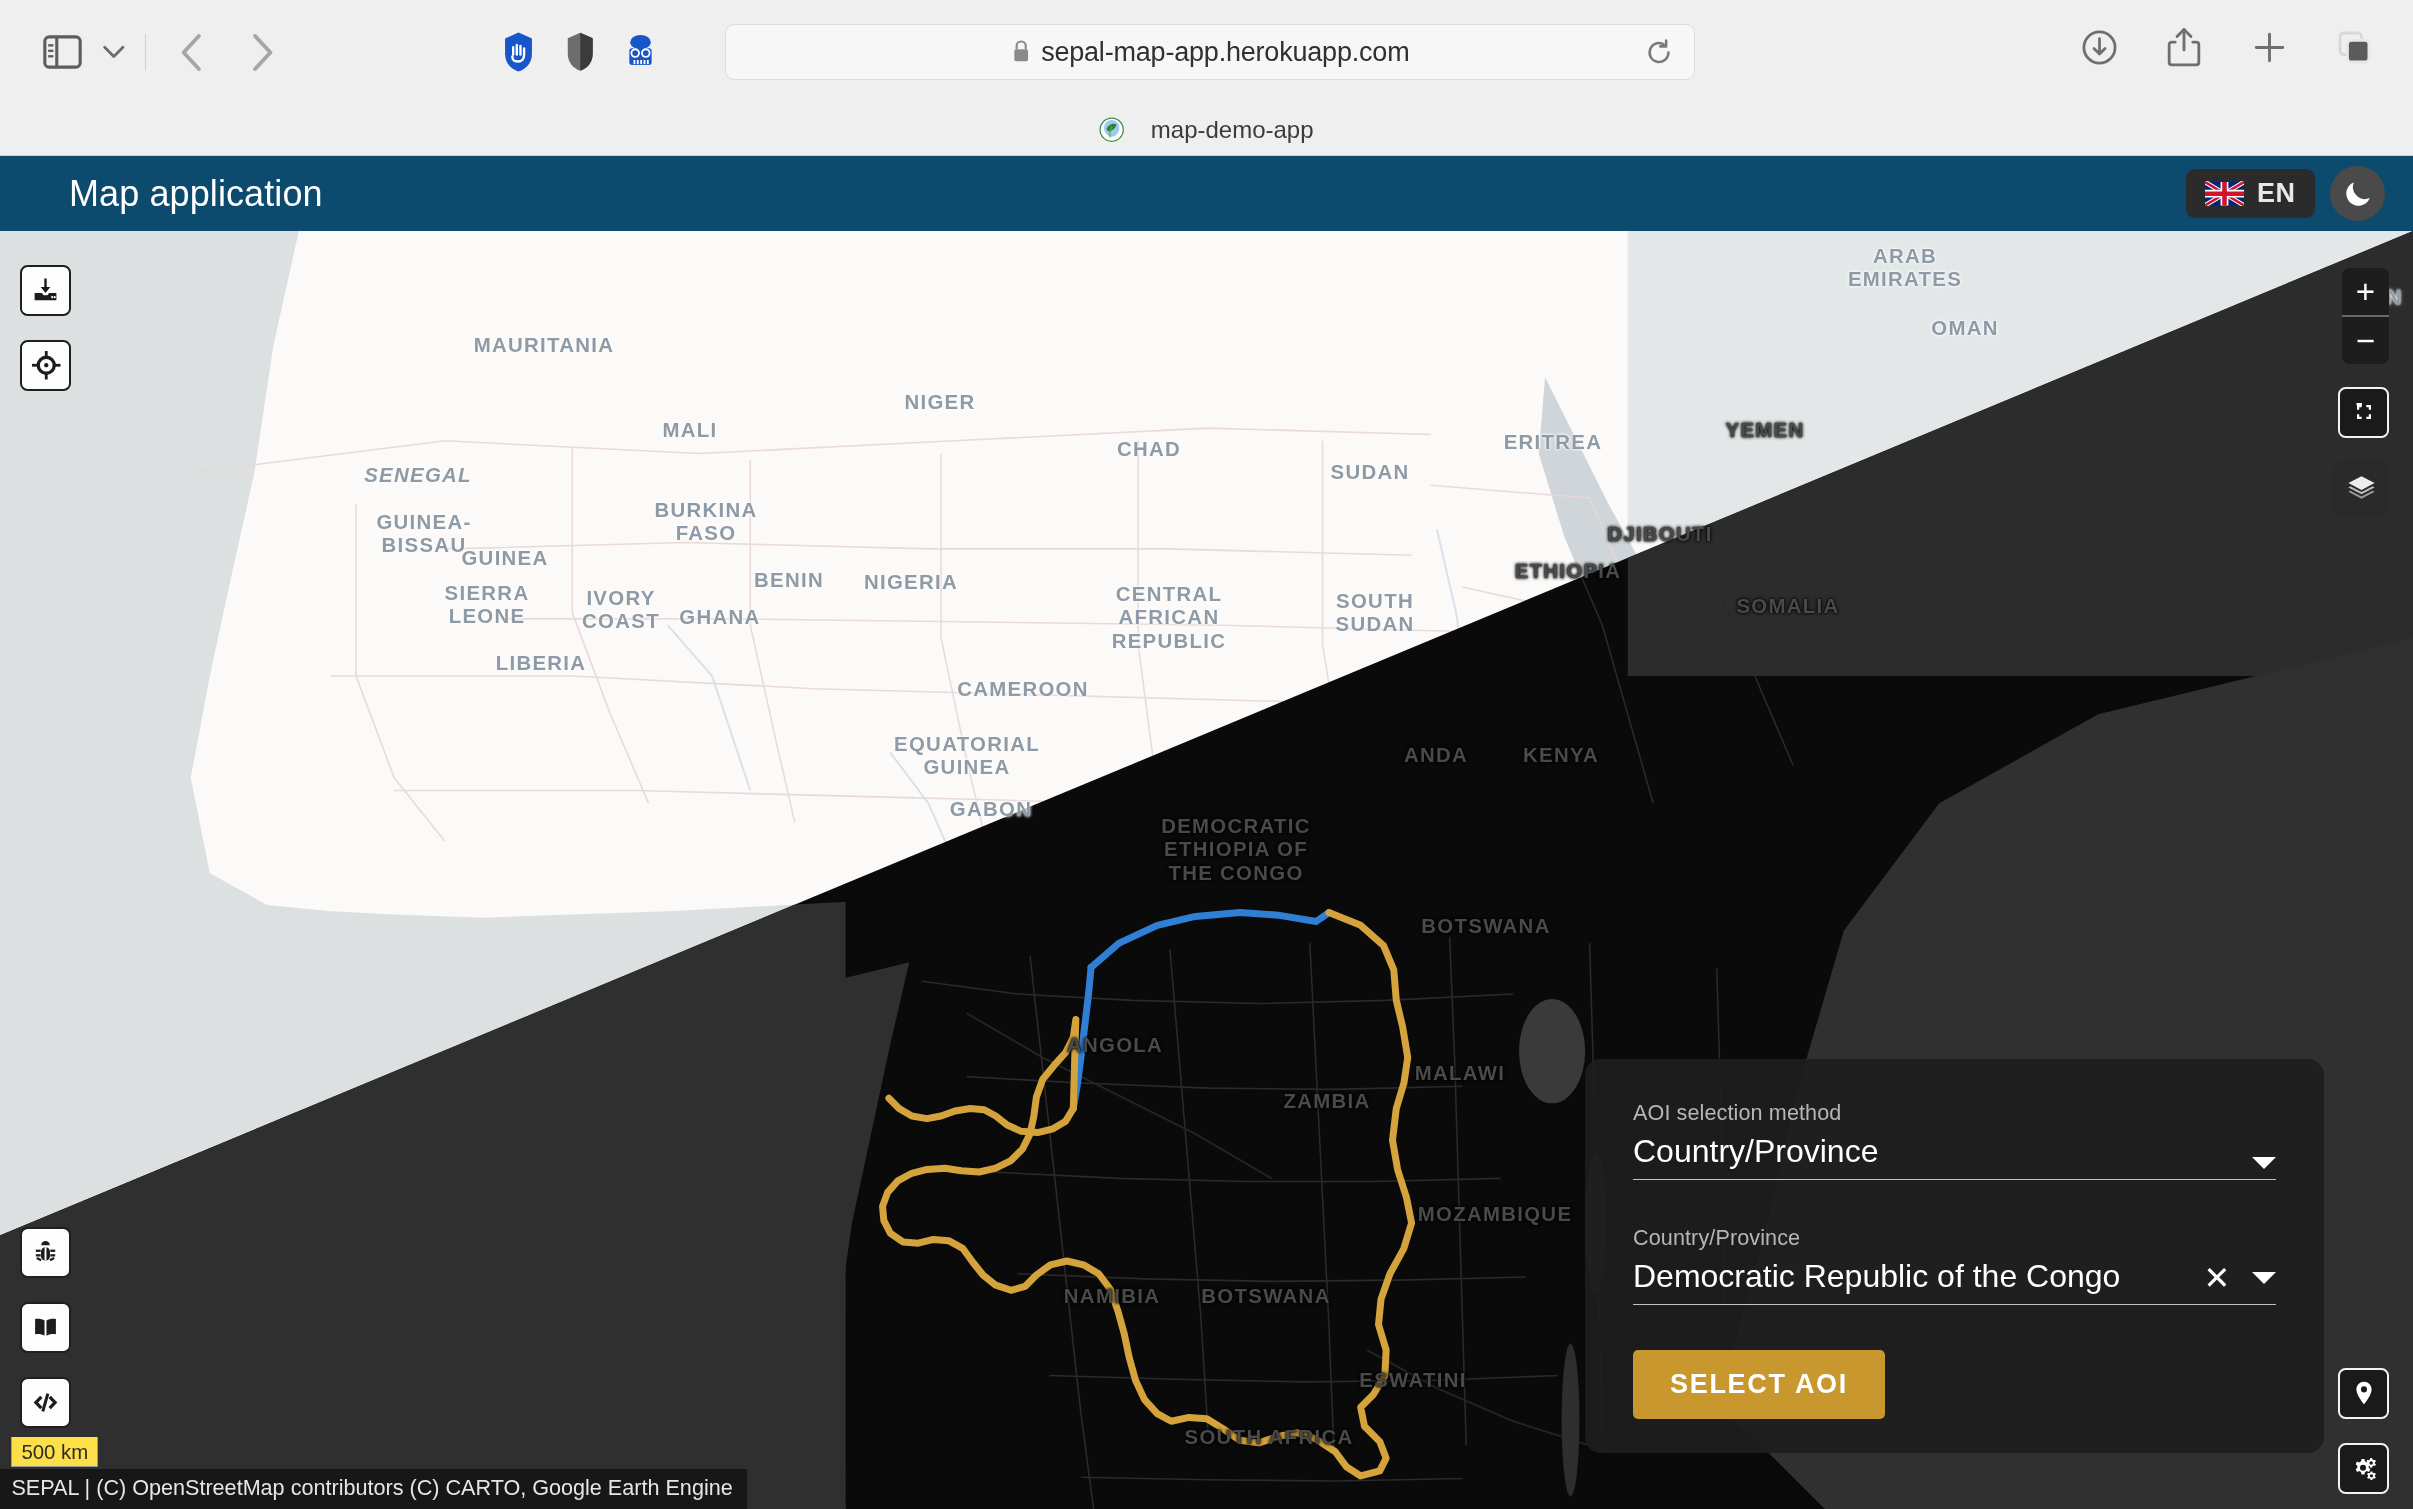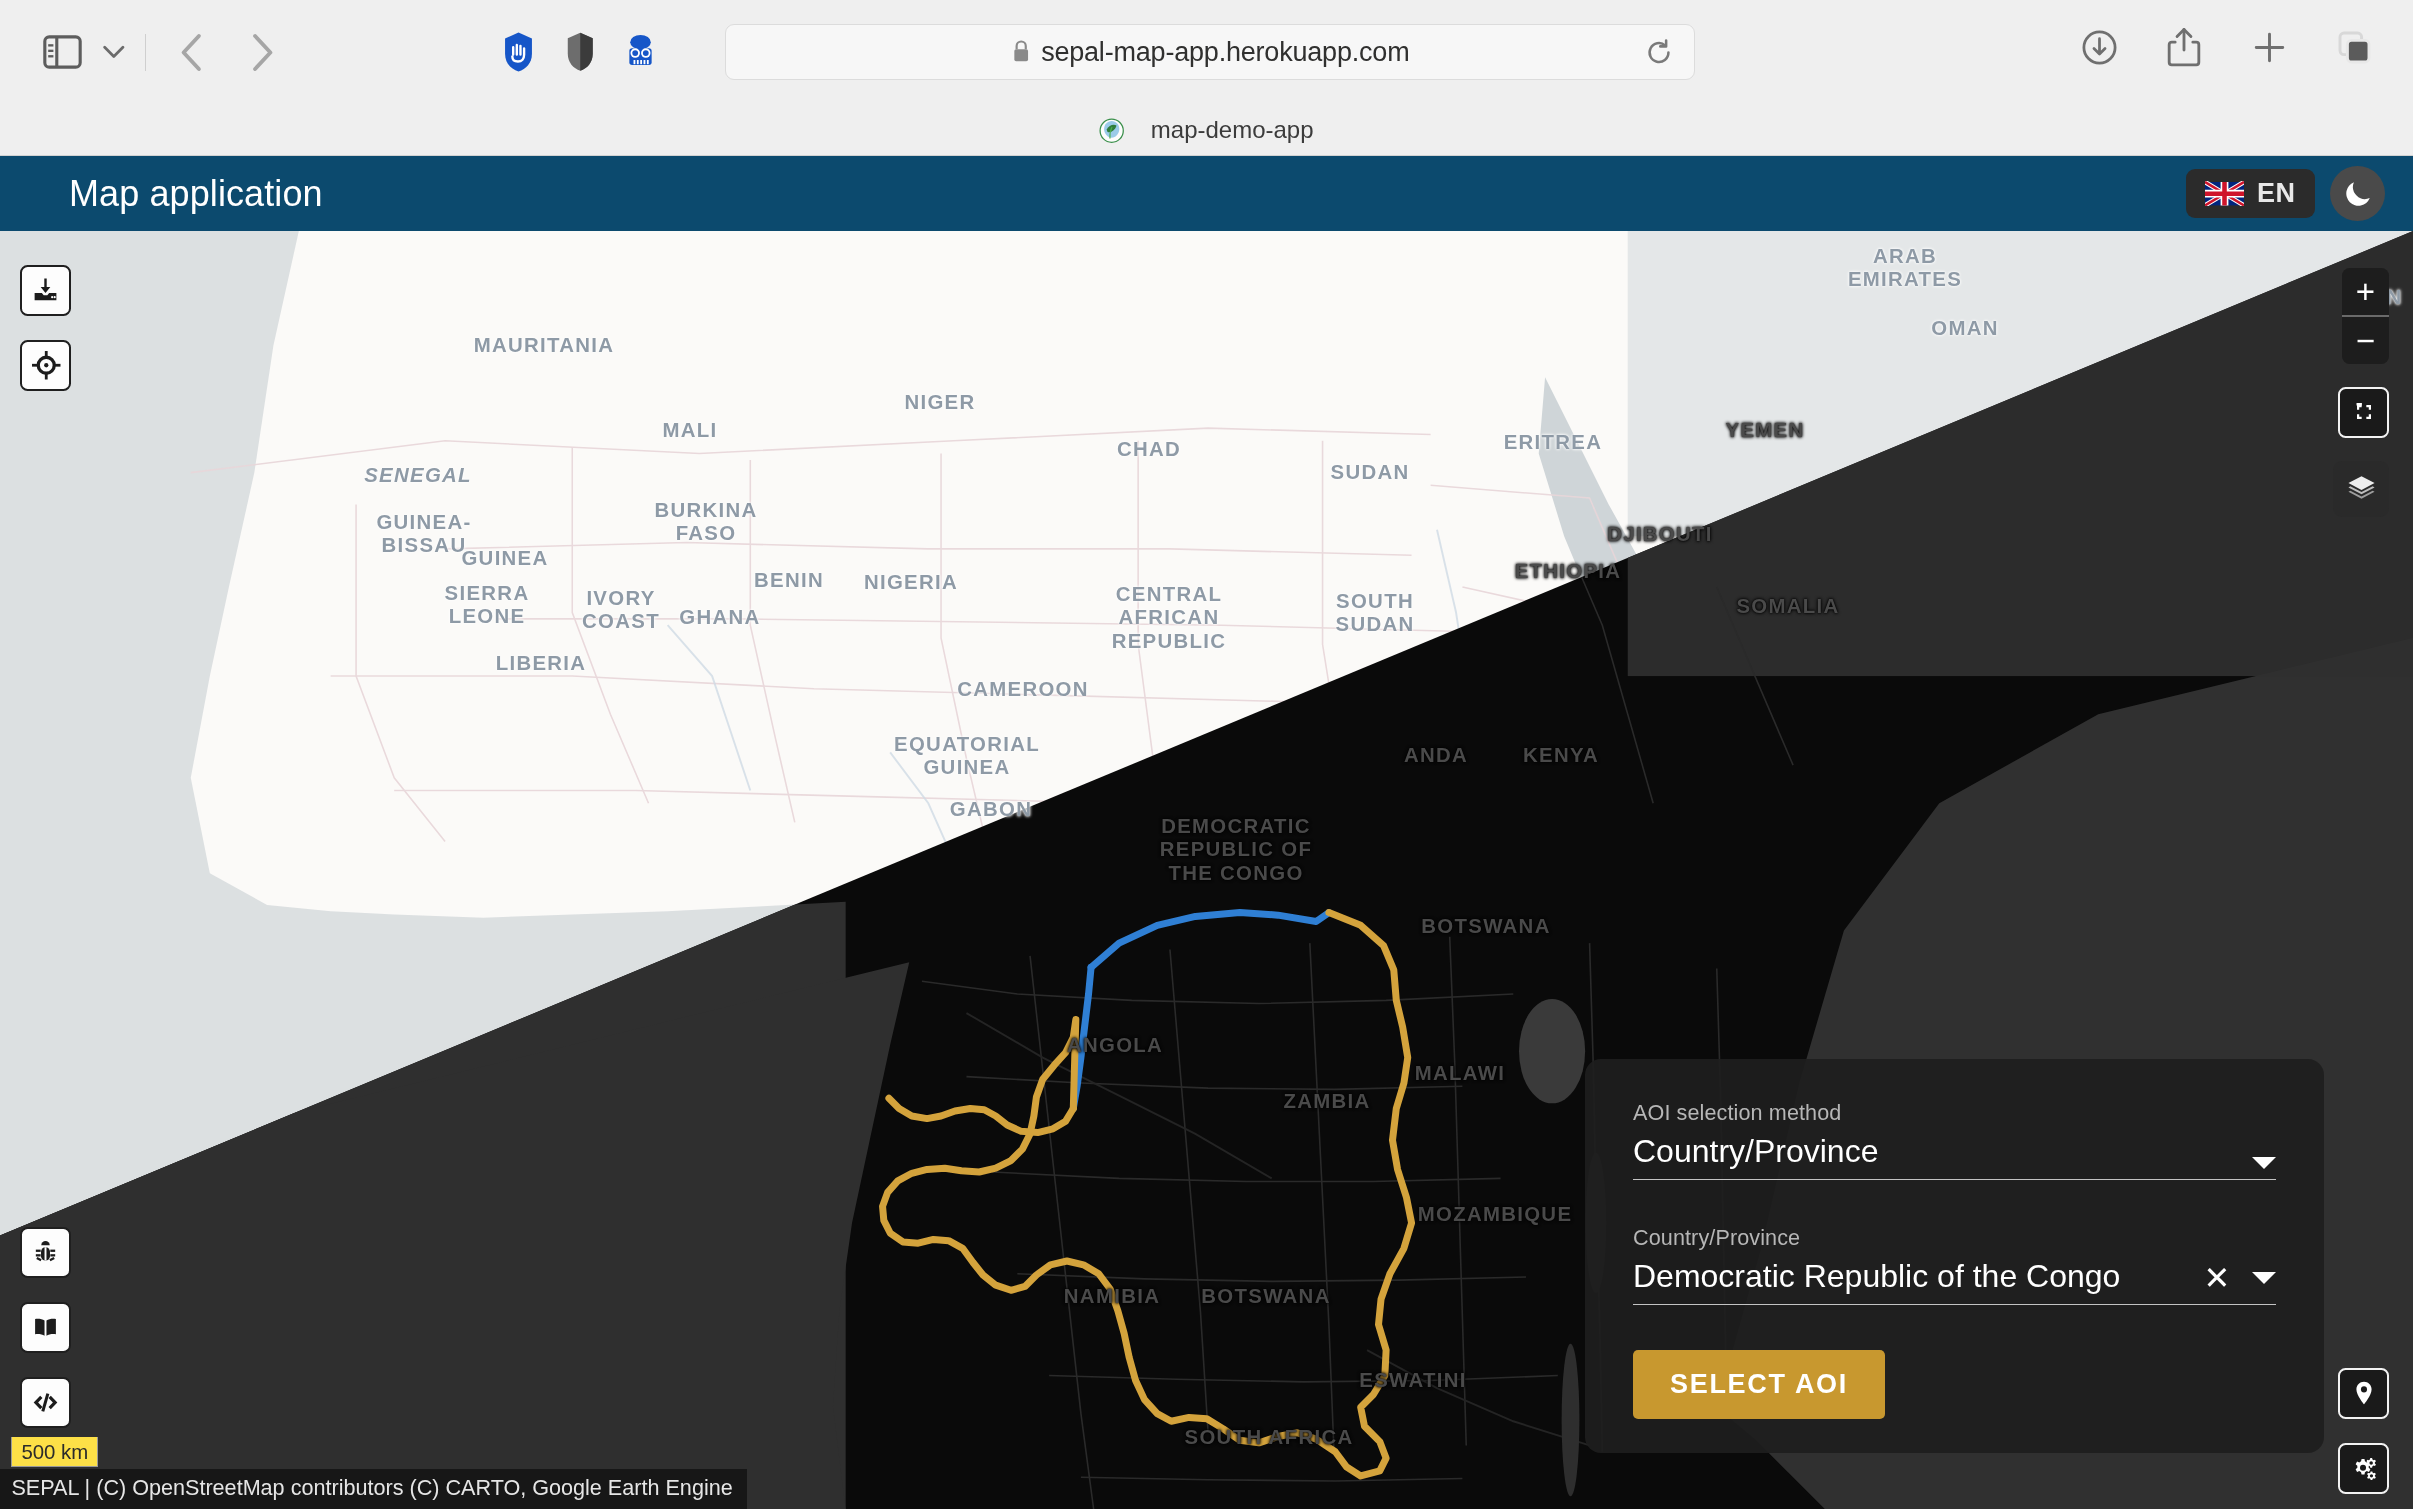--- a/index.html
+++ b/index.html
@@ -80,21 +80,21 @@
   }
   .tool-icon { width: 52px; height: 52px; display:flex; align-items:center; justify-content:center; cursor:pointer; }
 
   
   .tab-strip {
     position: absolute; left: 0; top: 104px;
     width: 100%; height: 51px;
     display: flex; align-items: center; justify-content: center;
   }
   .tab {
-    display: flex; align-items: flex-end; gap: 26px;
+    display: flex; align-items: center; gap: 26px;
     padding: 3.8px 16.5px; border-radius: 6.4px; cursor: pointer;
   }
   .tab .favicon { width: 25.4px; height: 25.4px; }
   .tab .tab-title { font-size: 24px; color: #3b3b3b; }
 
   
   .app-header {
     position: absolute; left: 0; top: 156px;
     width: 2413px; height: 75px;
     background: #0c4a6e;
@@ -414,21 +414,21 @@
         <div class="map-label lbl-light" style="left: 1965px; top: 98px;">OMAN</div>
         <div class="map-label lbl-light" style="left: 2391px; top: 67px;">IN</div>
       </div>
 
     <div id="labels-dark">
         <div class="map-label lbl-dark" style="left: 1765px; top: 200px;">YEMEN</div>
         <div class="map-label lbl-dark" style="left: 1660px; top: 304px;">DJIBOUTI</div>
         <div class="map-label lbl-dark" style="left: 1568px; top: 341px;">ETHIOPIA</div>
         <div class="map-label lbl-dark" style="left: 1788px; top: 376px;">SOMALIA</div>
         <div class="map-label lbl-dark" style="left: 1236px; top: 619px;">DEMOCRATIC
-REPUBLIC OF
+ETHIOPIA OF
 THE CONGO</div>
         <div class="map-label lbl-dark" style="left: 1436px; top: 525px;">ANDA</div>
         <div class="map-label lbl-dark" style="left: 1561px; top: 525px;">KENYA</div>
         <div class="map-label lbl-dark" style="left: 1486px; top: 696px;">BOTSWANA</div>
         <div class="map-label lbl-dark" style="left: 1460px; top: 843px;">MALAWI</div>
         <div class="map-label lbl-dark" style="left: 1115px; top: 815px;">ANGOLA</div>
         <div class="map-label lbl-dark" style="left: 1327px; top: 871px;">ZAMBIA</div>
         <div class="map-label lbl-dark" style="left: 1495px; top: 984px;">MOZAMBIQUE</div>
         <div class="map-label lbl-dark" style="left: 1112px; top: 1066px;">NAMIBIA</div>
         <div class="map-label lbl-dark" style="left: 1266px; top: 1066px;">BOTSWANA</div>

